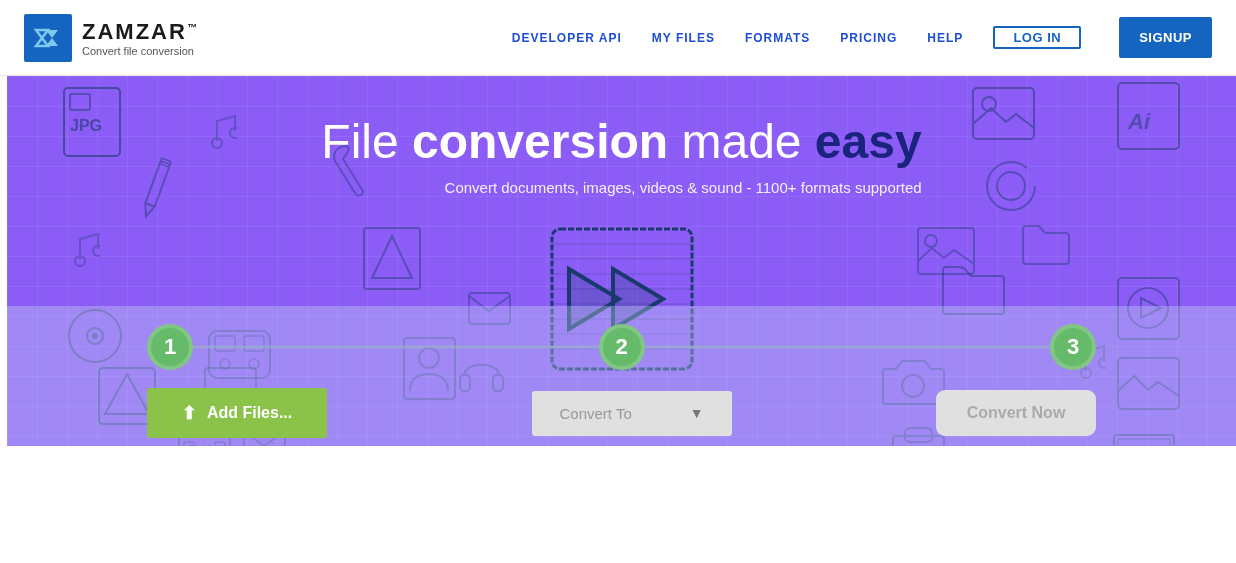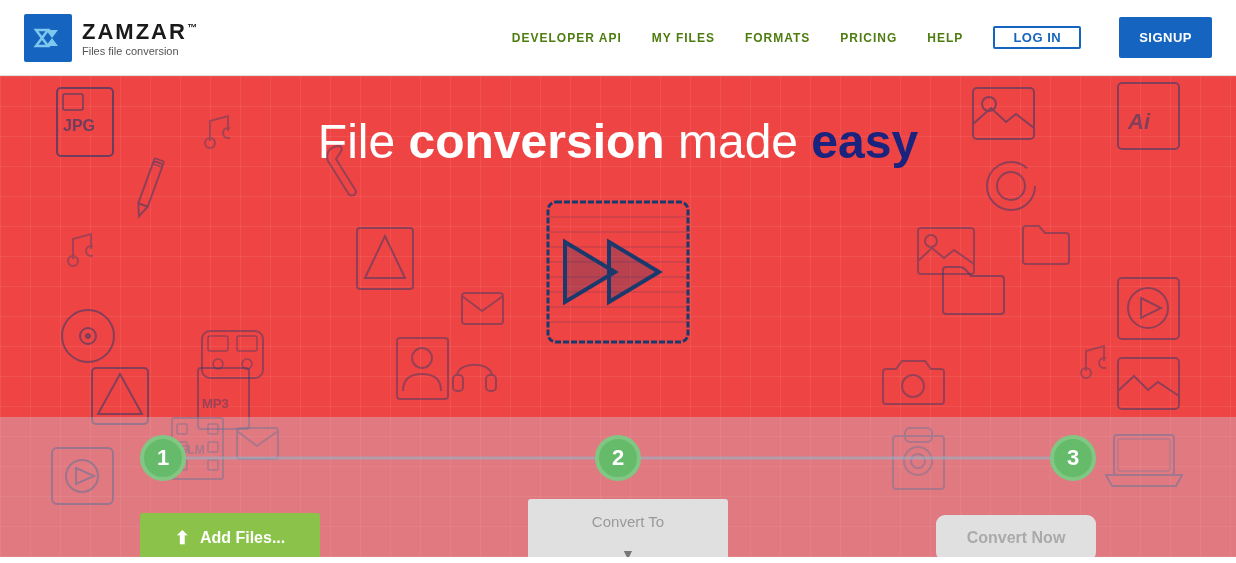--- a/index.html
+++ b/index.html
@@ -48,21 +48,21 @@
       font-size: 11px;
       color: #555;
     }
     .nav {
       display: flex;
       align-items: center;
       gap: 30px;
     }
     .nav-link {
       font-size: 12px;
-      color: #4d7c0f;
+      color: #1d4ed8;
       text-decoration: none;
       letter-spacing: 1px;
       font-weight: 600;
       text-transform: uppercase;
     }
     .btn-login {
       border: 2px solid #1565c0;
       color: #1565c0;
       background: #fff;
       padding: 2px 18px;
@@ -80,27 +80,28 @@
       font-size: 13px;
       font-weight: bold;
       cursor: pointer;
       border-radius: 2px;
       letter-spacing: 0.5px;
       margin-left: 8px;
     }
 
     
     .hero {
-      background: #ef4444;
-      position: relative;
-      height: 481px;
+      background: #8b5cf6;
+      position: relative;
+      height: 370px;
       overflow: hidden;
       display: flex;
       flex-direction: column;
       align-items: center;
+      margin-left: 7px;
     }
 
     
     .hero::before {
       content: '';
       position: absolute;
       inset: 0;
       background-image:
         linear-gradient(rgba(255,255,255,0.07) 1px, transparent 1px),
         linear-gradient(90deg, rgba(255,255,255,0.07) 1px, transparent 1px);
@@ -220,21 +221,20 @@
       padding: 14px 28px;
       font-size: 15px;
       color: #999;
       border-radius: 3px;
       min-width: 200px;
       display: flex;
       align-items: center;
       justify-content: space-between;
       cursor: pointer;
       gap: 16px;
-      flex-direction: column;
     }
     .convert-to-dropdown .arrow {
       font-size: 14px;
       color: #777;
     }
     .btn-convert-now {
       background: #e0e0e0;
       color: #aaa;
       border: none;
       padding: 14px 28px;
@@ -254,21 +254,21 @@
     <div class="logo-icon">
       <svg viewBox="0 0 32 32" xmlns="http://www.w3.org/2000/svg">
         <polygon points="4,8 16,8 4,24 16,24" fill="none" stroke="#7ec8f0" stroke-width="2.5"></polygon>
         <polygon points="14,8 26,8 14,24 26,24" fill="#7ec8f0"></polygon>
       </svg>
     </div>
     <div class="logo-text">
       <span class="logo-name">
         <span>ZAMZAR</span><sup style="font-size:10px;">™</sup>
       </span>
-      <span class="logo-sub">Files file conversion</span>
+      <span class="logo-sub">Convert file conversion</span>
     </div>
   </div>
 
   <nav class="nav">
     <a class="nav-link" href="#">DEVELOPER API</a>
     <a class="nav-link" href="#">MY FILES</a>
     <a class="nav-link" href="#">FORMATS</a>
     <a class="nav-link" href="#">PRICING</a>
     <a class="nav-link" href="#">HELP</a>
     <button class="btn-login">LOG IN</button>
@@ -440,20 +440,21 @@
       <rect x="2" y="2" width="56" height="46" rx="3" fill="none" stroke="#1a3a6e" stroke-width="2"></rect>
       <circle cx="15" cy="15" r="6" fill="none" stroke="#1a3a6e" stroke-width="2"></circle>
       <polyline points="2,35 16,22 28,32 38,24 58,38" fill="none" stroke="#1a3a6e" stroke-width="2"></polyline>
     </svg>
   </div>
 
   <div class="hero-text">
     <h1 class="hero-title">
       <span>File </span><span style="font-weight:900;">conversion</span><span> made </span><span style="color:#1a237e;font-weight:900;">easy</span>
     </h1>
+    <p class="hero-subtitle">Convert documents, images, videos &amp; sound - 1100+ formats supported</p>
   </div>
 
   <div class="center-logo">
     <svg viewBox="0 0 170 170" xmlns="http://www.w3.org/2000/svg" width="170" height="170">
 
       <rect x="15" y="15" width="140" height="140" rx="8" fill="none" stroke="#1a3a6e" stroke-width="3" stroke-dasharray="6,2"></rect>
 
       <line x1="15" y1="30" x2="155" y2="30" stroke="#1a3a6e" stroke-width="0.7" opacity="0.4"></line>
       <line x1="15" y1="45" x2="155" y2="45" stroke="#1a3a6e" stroke-width="0.7" opacity="0.4"></line>
       <line x1="15" y1="60" x2="155" y2="60" stroke="#1a3a6e" stroke-width="0.7" opacity="0.4"></line>

